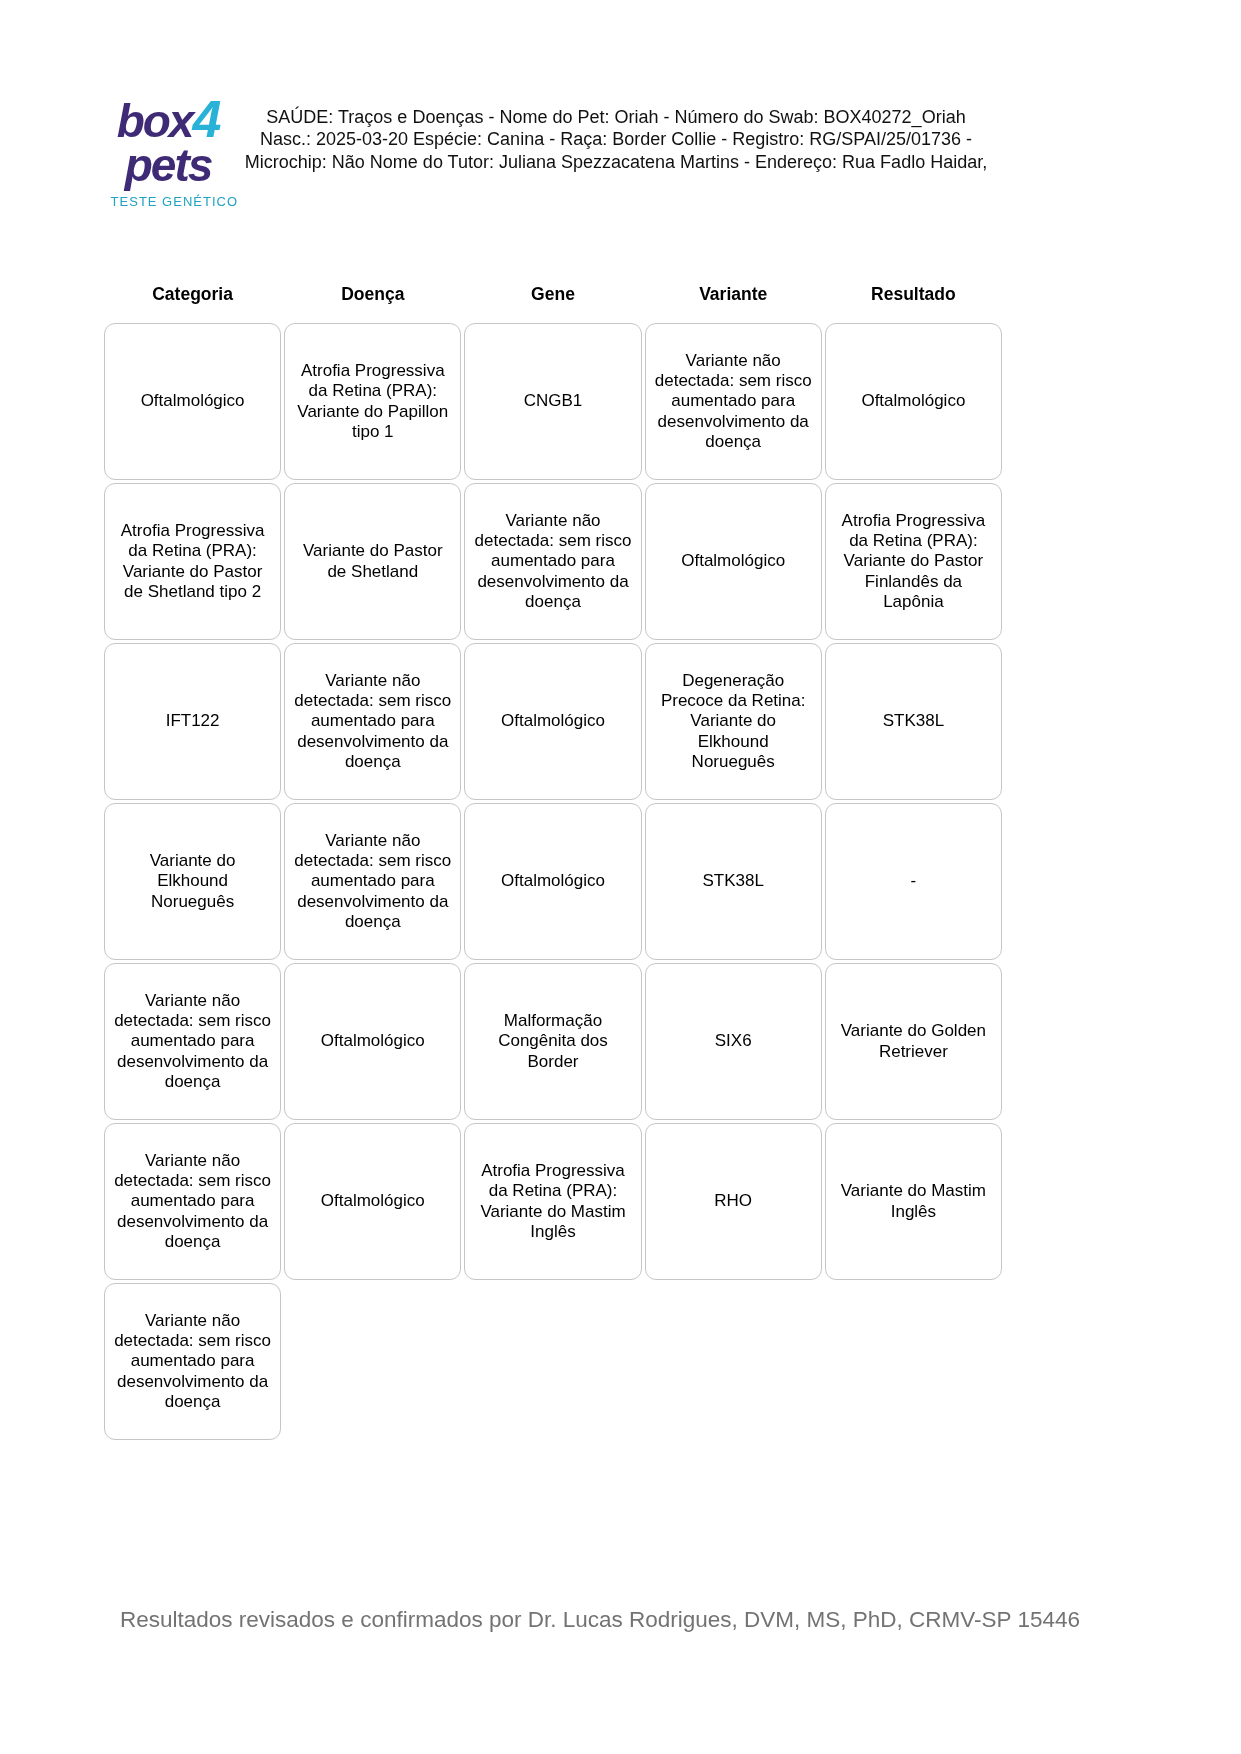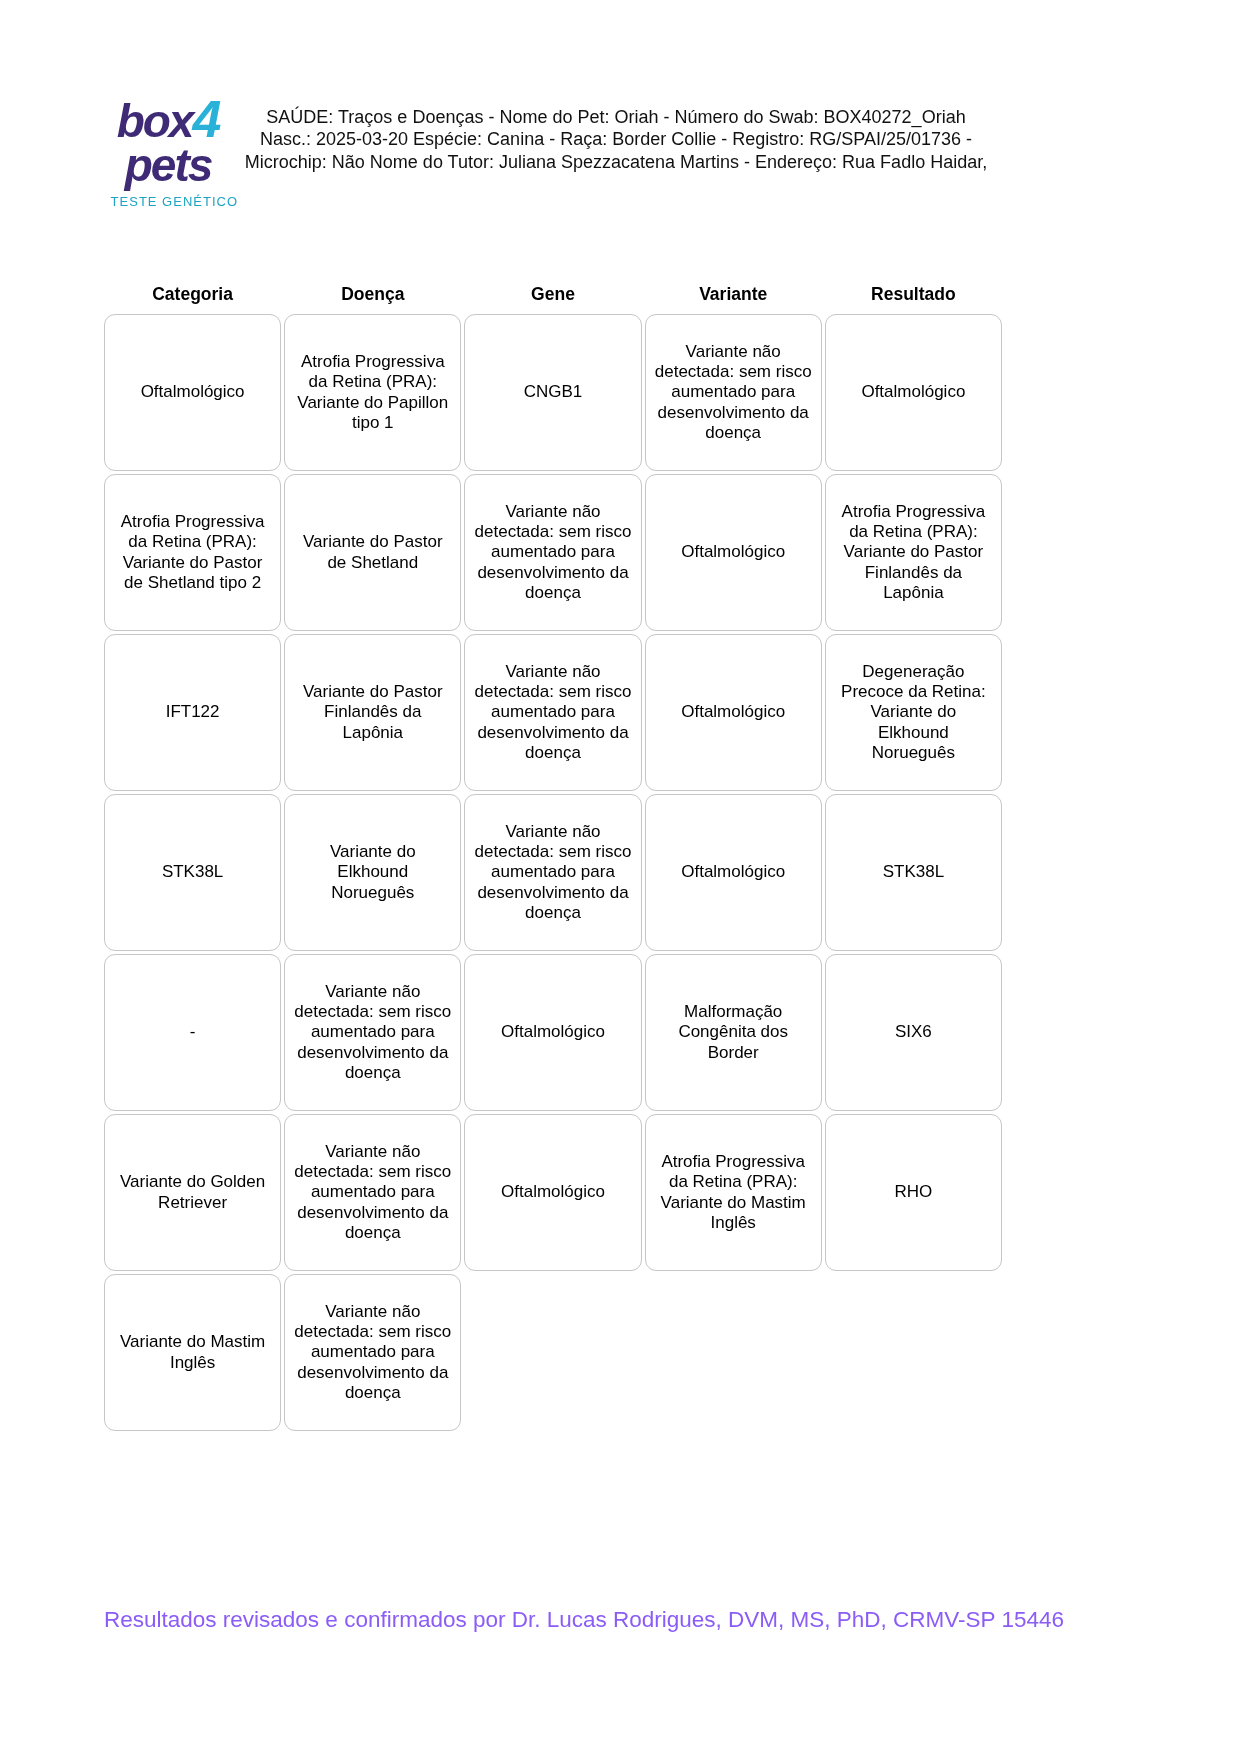--- a/index.html
+++ b/index.html
@@ -57,21 +57,21 @@
   .report-table {
     position: absolute;
     left: 104px;
     top: 284px;
     width: 898px;
   }
   .col-headers {
     display: grid;
     grid-template-columns: repeat(5, 1fr);
     gap: 3px;
-    margin-bottom: 9px;
+    margin-bottom: 18px;
   }
   .col-headers .col-h {
     text-align: center;
     font-weight: bold;
     font-size: 17.5px;
   }
   .cells {
     display: grid;
     grid-template-columns: repeat(5, 1fr);
     grid-auto-rows: 157px;
@@ -86,25 +86,25 @@
     justify-content: center;
     text-align: center;
     padding: 6px 9px;
     font-size: 17px;
     line-height: 1.2;
   }
 
   
   .footer-text {
     position: absolute;
-    left: 104px;
+    left: 120px;
     top: 1607px;
     width: 1060px;
     font-size: 22.5px;
-    color: #8b5cf6;
+    color: #737373;
   }
 </style>
 </head>
 <body>
 
 <div class="logo">
   <div class="word"><span>box</span><span class="num4">4</span></div>
   <div class="word"><span>pets</span></div>
   <div class="tagline">TESTE GENÉTICO</div>
 </div>
@@ -126,21 +126,20 @@
   <div class="cell">Variante não detectada: sem risco aumentado para desenvolvimento da doença</div>
 
   <div class="cell">Oftalmológico</div>
   <div class="cell">Atrofia Progressiva da Retina (PRA): Variante do Pastor de Shetland tipo 2</div>
   <div class="cell">Variante do Pastor de Shetland</div>
   <div class="cell">Variante não detectada: sem risco aumentado para desenvolvimento da doença</div>
 
   <div class="cell">Oftalmológico</div>
   <div class="cell">Atrofia Progressiva da Retina (PRA): Variante do Pastor Finlandês da Lapônia</div>
   <div class="cell">IFT122</div>
-  <div class="cell">Variante do Pastor Finlandês da Lapônia</div>
   <div class="cell">Variante não detectada: sem risco aumentado para desenvolvimento da doença</div>
 
   <div class="cell">Oftalmológico</div>
   <div class="cell">Degeneração Precoce da Retina: Variante do Elkhound Norueguês</div>
   <div class="cell">STK38L</div>
   <div class="cell">Variante do Elkhound Norueguês</div>
   <div class="cell">Variante não detectada: sem risco aumentado para desenvolvimento da doença</div>
 
   <div class="cell">Oftalmológico</div>
   <div class="cell">STK38L</div>

